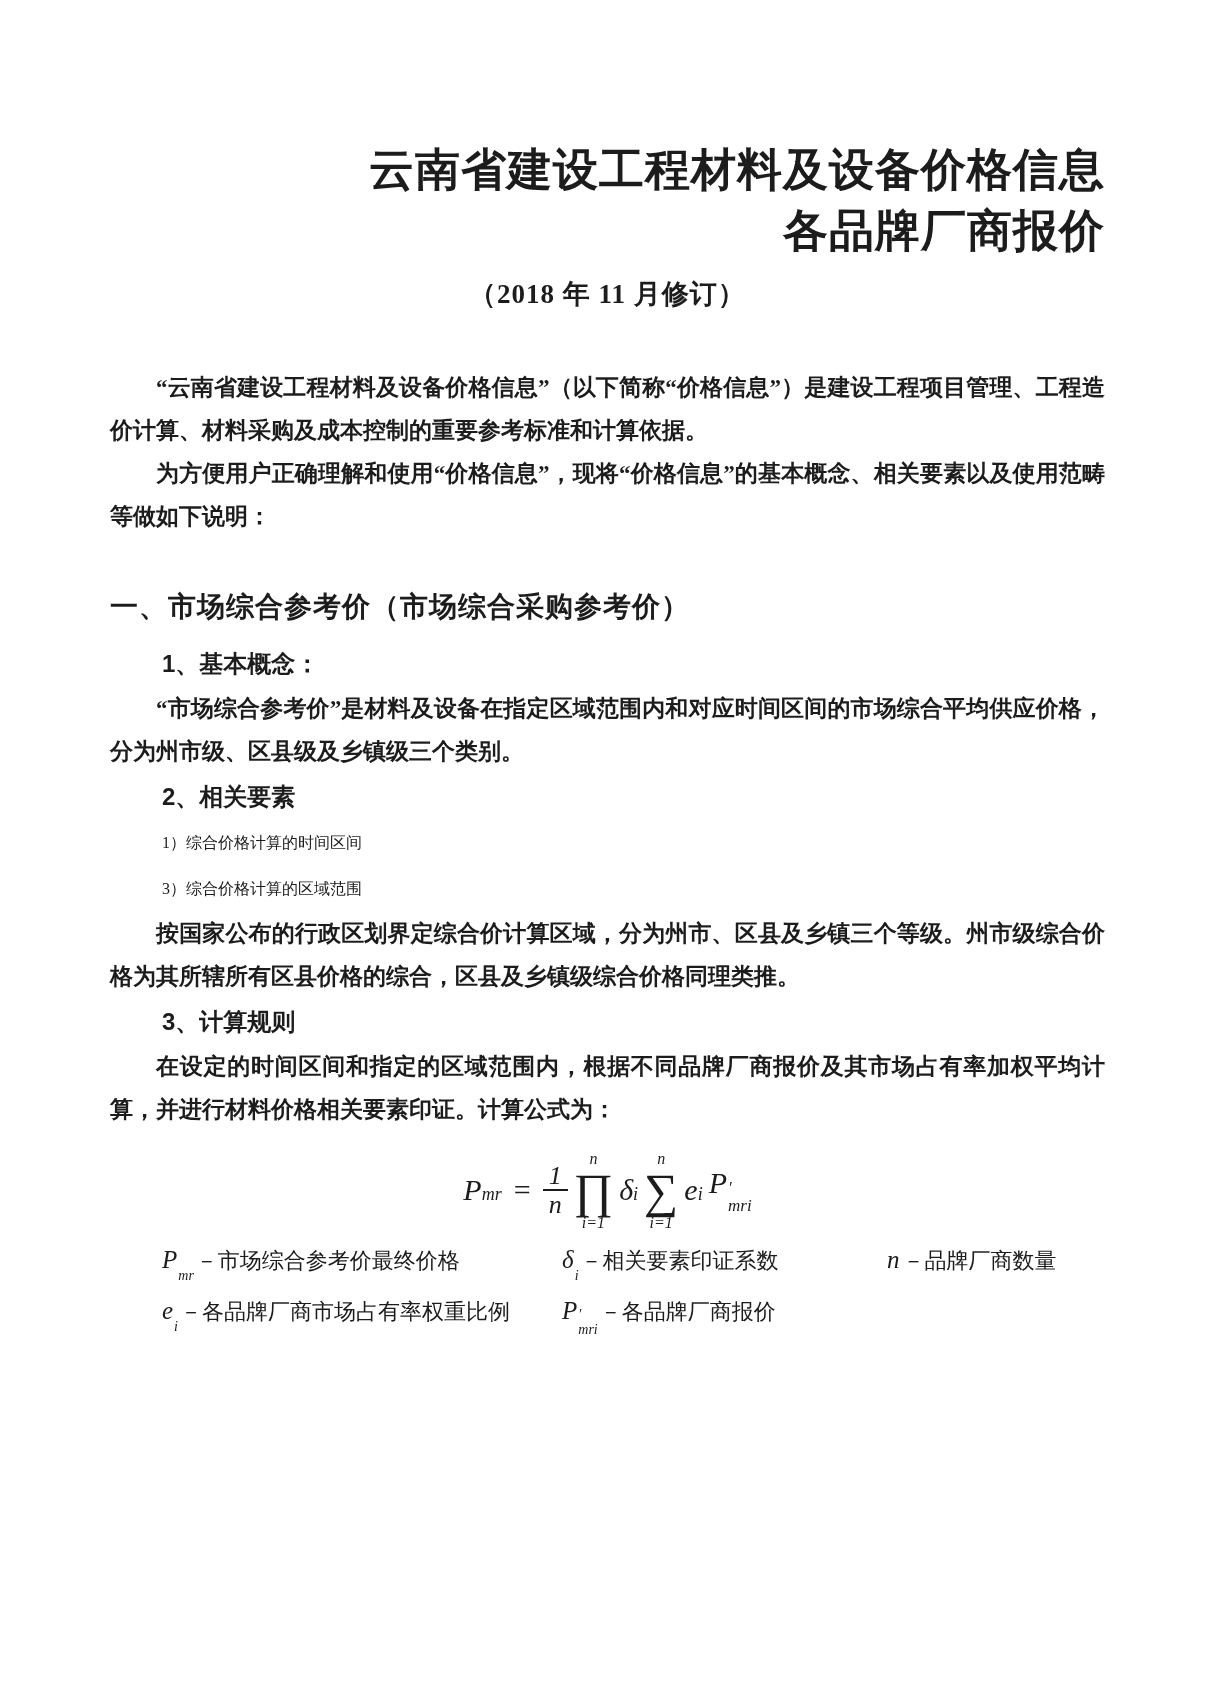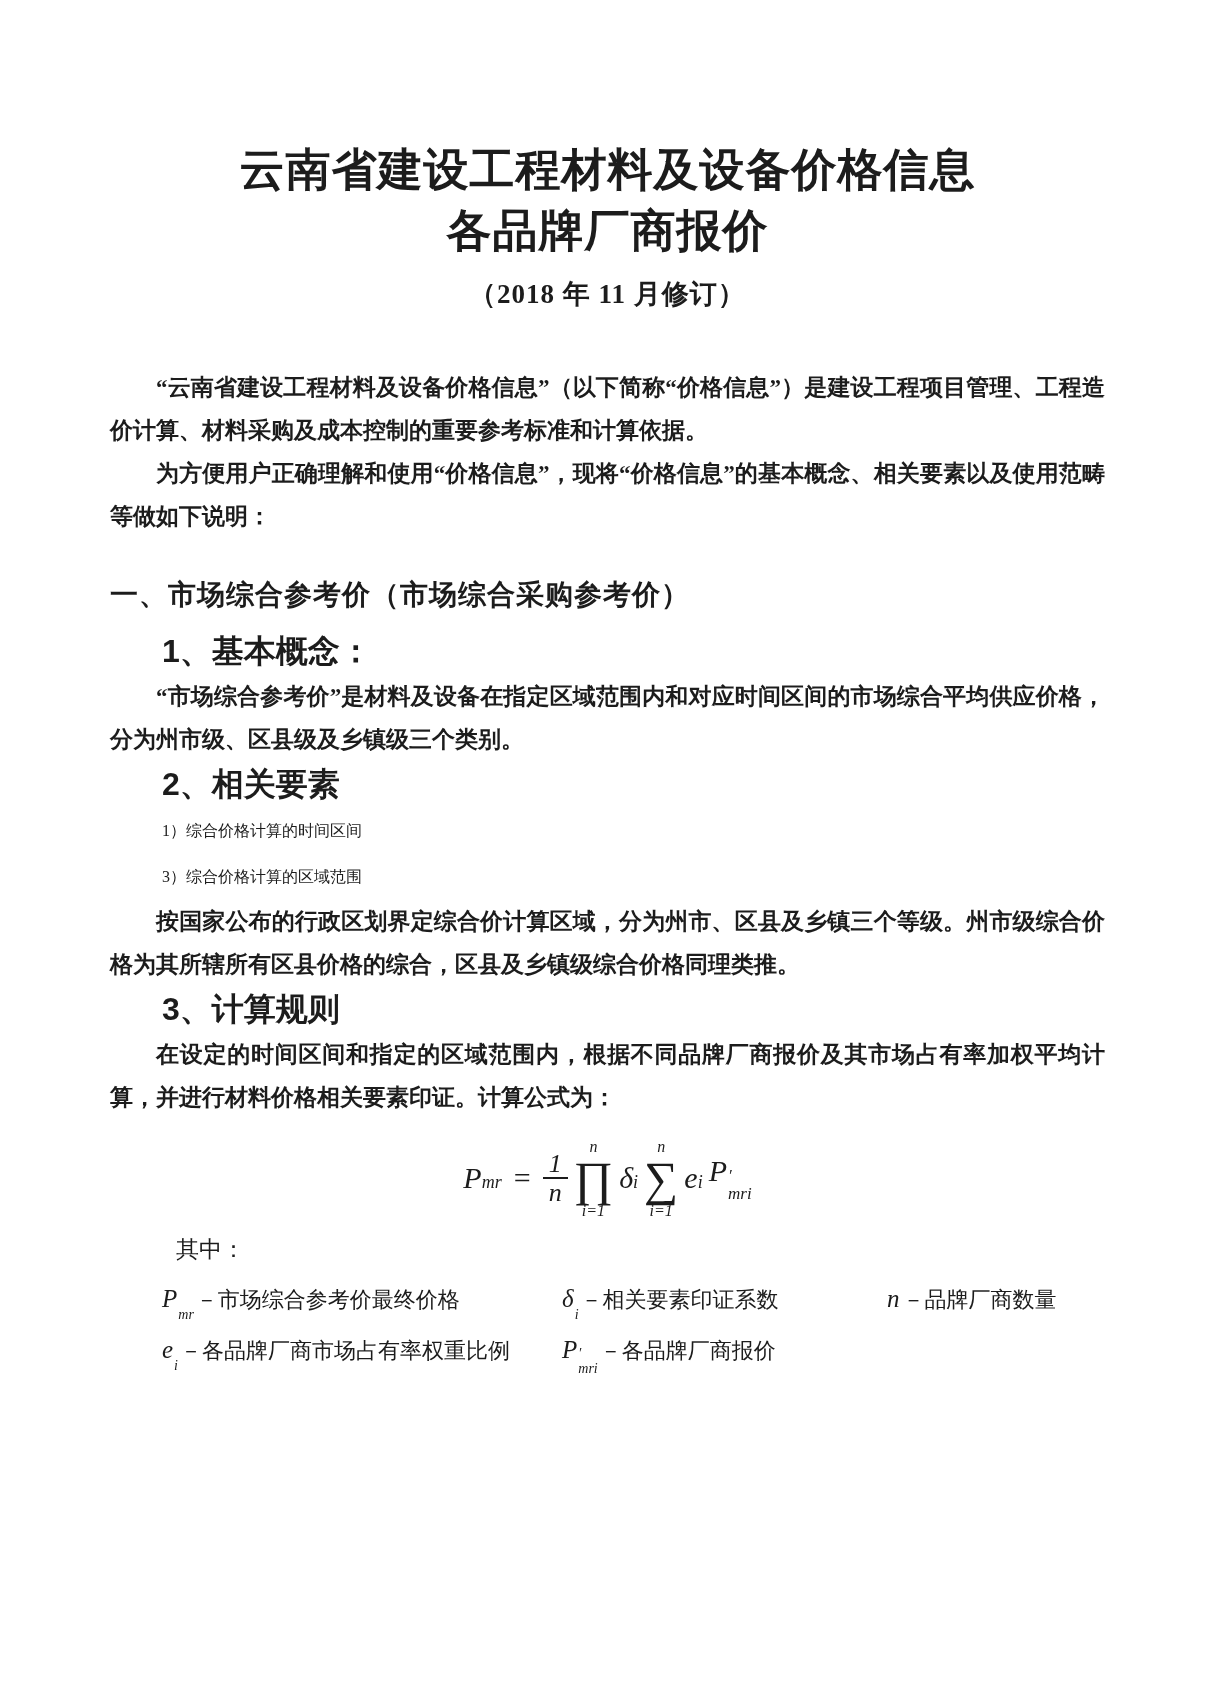--- a/index.html
+++ b/index.html
@@ -11,21 +11,21 @@
     color: #1c1c1c;
     font-family: "Liberation Serif", "DejaVu Serif", serif;
     overflow: hidden;
   }
   .page {
     width: 1210px;
     height: 1683px;
     padding: 140px 105px 0 110px;
   }
   .doc-title {
-    text-align: center;
+    text-align: right;
     font-size: 45px;
     font-weight: bold;
     line-height: 1.35;
     letter-spacing: 1px;
     margin: 0;
   }
   .doc-subtitle {
     text-align: center;
     font-size: 27px;
     font-weight: bold;
@@ -38,28 +38,28 @@
     text-align: justify;
     margin: 0;
     font-weight: bold;
   }
   .indent { text-indent: 2em; }
   .intro { margin-top: 54px; }
   .section-heading {
     font-family: "Liberation Sans", "DejaVu Sans", sans-serif;
     font-weight: bold;
     font-size: 28px;
-    margin-top: 38px;
+    margin-top: 50px;
     margin-bottom: 16px;
     letter-spacing: 1px;
   }
   .sub-heading {
     font-family: "Liberation Sans", "DejaVu Sans", sans-serif;
     font-weight: bold;
-    font-size: 32px;
+    font-size: 24px;
     line-height: 43px;
     padding-left: 52px;
     margin: 2px 0;
   }
   .sub-item-heading {
     font-size: 16px;
     line-height: 46px;
     padding-left: 52px;
     margin: 0;
   }
@@ -170,21 +170,20 @@
       <span class="msym">
           <i>P</i>
           <span class="supsub">
             <sup>′</sup>
             <sub>mri</sub>
           </span>
         </span>
     </div>
   </div>
 
-  <div class="where-label">其中：</div>
 
   <div class="legend">
     <div class="legend-row r1">
       <span class="legend-item">
         <span class="msym">
             <i>P</i>
             <span class="supsub">
               <sup></sup>
               <sub>mr</sub>
             </span>

